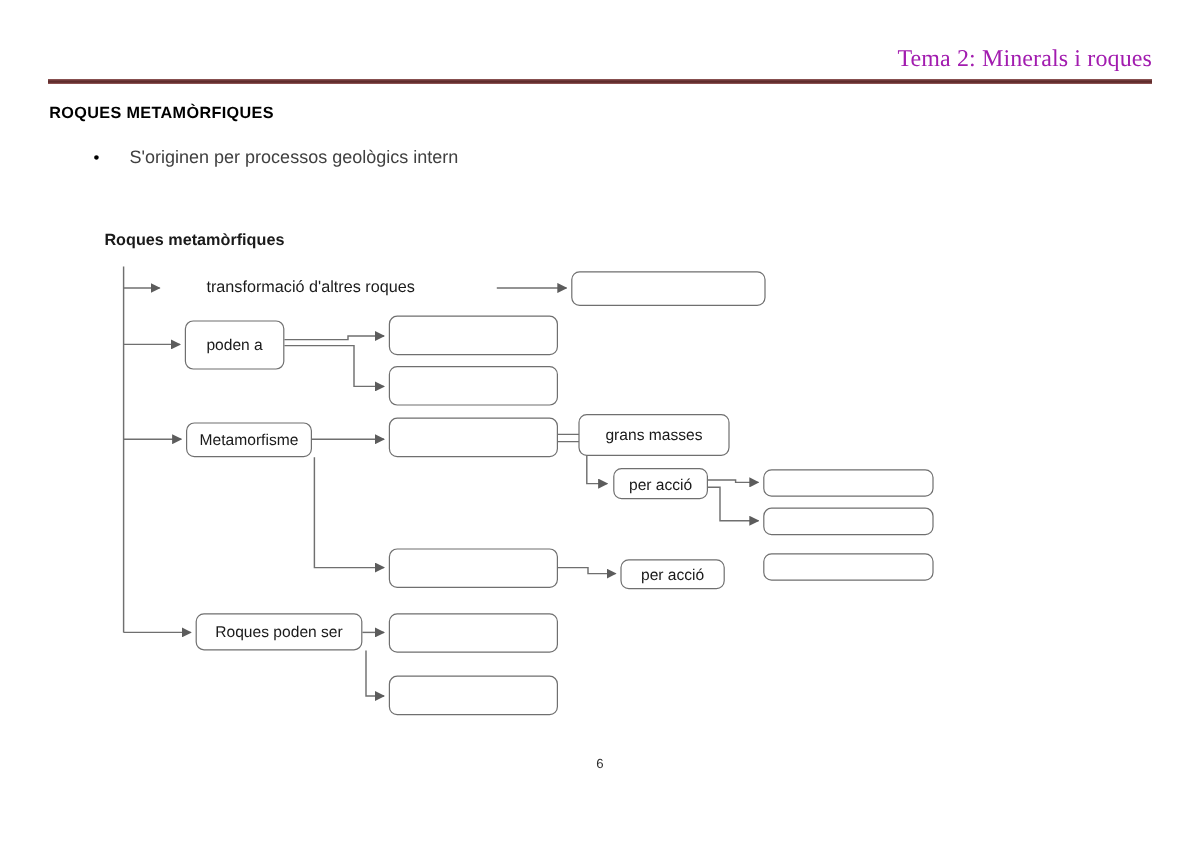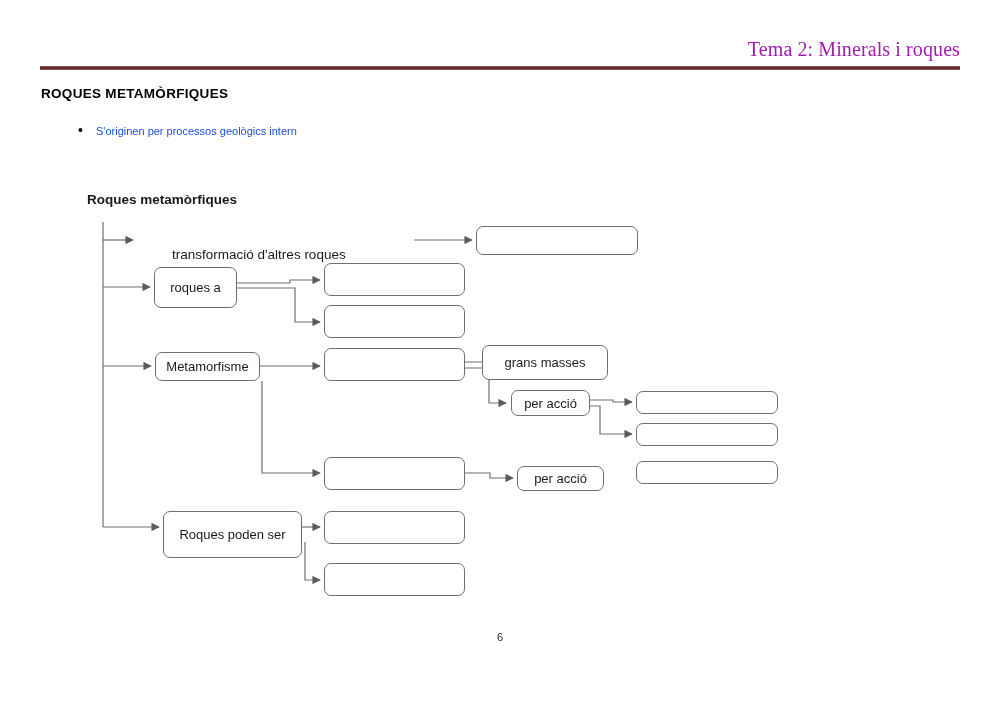--- a/index.html
+++ b/index.html
@@ -62,22 +62,23 @@
     align-items: baseline;
     gap: 0;
   }
   .bullet-dot {
     width: 18px;
     font-size: 14px;
     line-height: 1;
     color: #000000;
   }
   .bullet-text {
-    font-size: 11px;
-    color: #1d4ed8;
+    font-size: 15px;
+    color: #404040;
+    margin-left: 12px;
   }
 
   
   .diagram-title {
     position: absolute;
     left: 87px;
     top: 192px;
     font-size: 13.5px;
     font-weight: bold;
     color: #1a1a1a;
@@ -178,25 +179,25 @@
 
         <path d="M 465 473 L 490 473 L 490 478 L 513 478" marker-end="url(#arrow)"></path>
 
         <path d="M 302 527 L 312 527 L 312 527 L 320 527" marker-end="url(#arrow)"></path>
         <path d="M 305 542 L 305 580 L 320 580" marker-end="url(#arrow)"></path>
 
       </g>
     </svg>
   </div>
 
-  <div class="free-label" style="left:172px; top:247px;">transformació d'altres roques</div>
+  <div class="free-label" style="left:172px; top:231px;">transformació d'altres roques</div>
 
   <div class="node empty" style="left:476px; top:226px; width:162px; height:29px;"></div>
 
-  <div class="node" style="left:154px; top:267px; width:83px; height:41px;">roques a</div>
+  <div class="node" style="left:154px; top:267px; width:83px; height:41px;">poden a</div>
 
   <div class="node empty" style="left:324px; top:263px; width:141px; height:33px;"></div>
 
   <div class="node empty" style="left:324px; top:305px; width:141px; height:33px;"></div>
 
   <div class="node" style="left:155px; top:352px; width:105px; height:29px;">Metamorfisme</div>
 
   <div class="node empty" style="left:324px; top:348px; width:141px; height:33px;"></div>
 
   <div class="node" style="left:482px; top:345px; width:126px; height:35px;">grans masses</div>
@@ -206,21 +207,21 @@
   <div class="node empty" style="left:636px; top:391px; width:142px; height:23px;"></div>
 
   <div class="node empty" style="left:636px; top:423px; width:142px; height:23px;"></div>
 
   <div class="node empty" style="left:324px; top:457px; width:141px; height:33px;"></div>
 
   <div class="node" style="left:517px; top:466px; width:87px; height:25px;">per acció</div>
 
   <div class="node empty" style="left:636px; top:461px; width:142px; height:23px;"></div>
 
-  <div class="node" style="left:163px; top:511px; width:139px; height:47px;">Roques poden ser</div>
+  <div class="node" style="left:163px; top:511px; width:139px; height:31px;">Roques poden ser</div>
 
   <div class="node empty" style="left:324px; top:511px; width:141px; height:33px;"></div>
 
   <div class="node empty" style="left:324px; top:563px; width:141px; height:33px;"></div>
 
   <div class="page-number">6</div>
 
 </div>
 
 </body></html>

